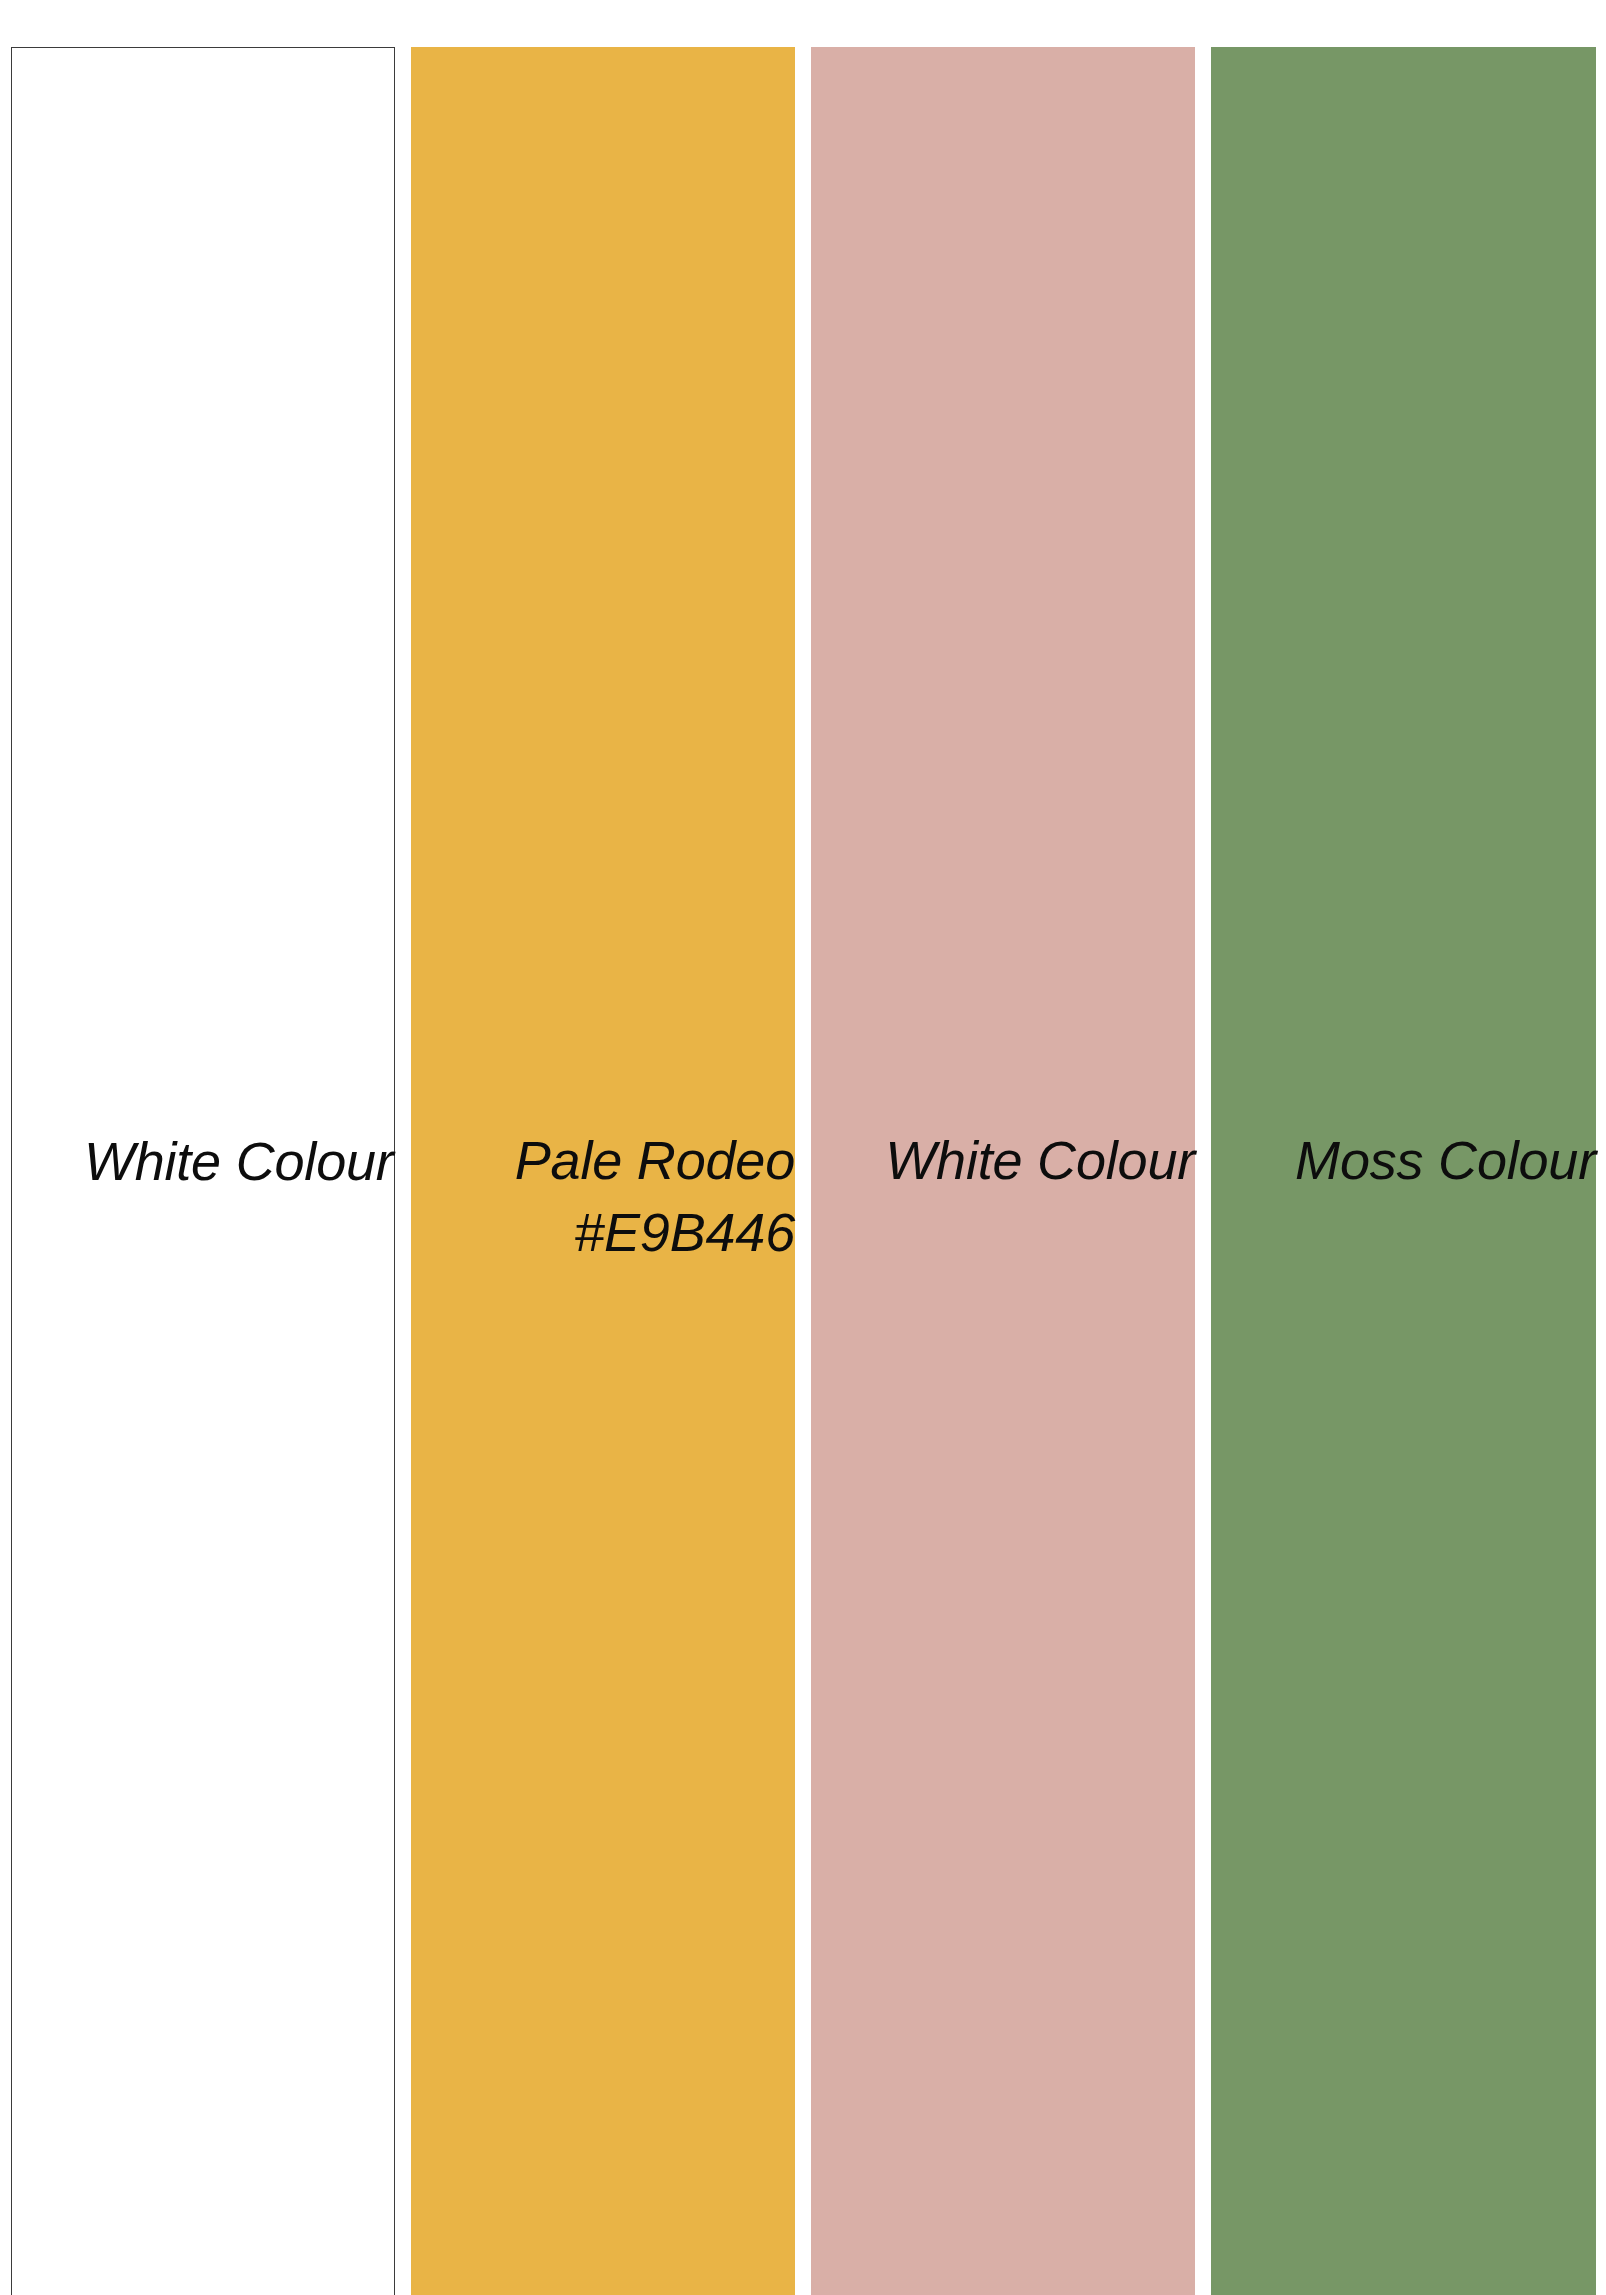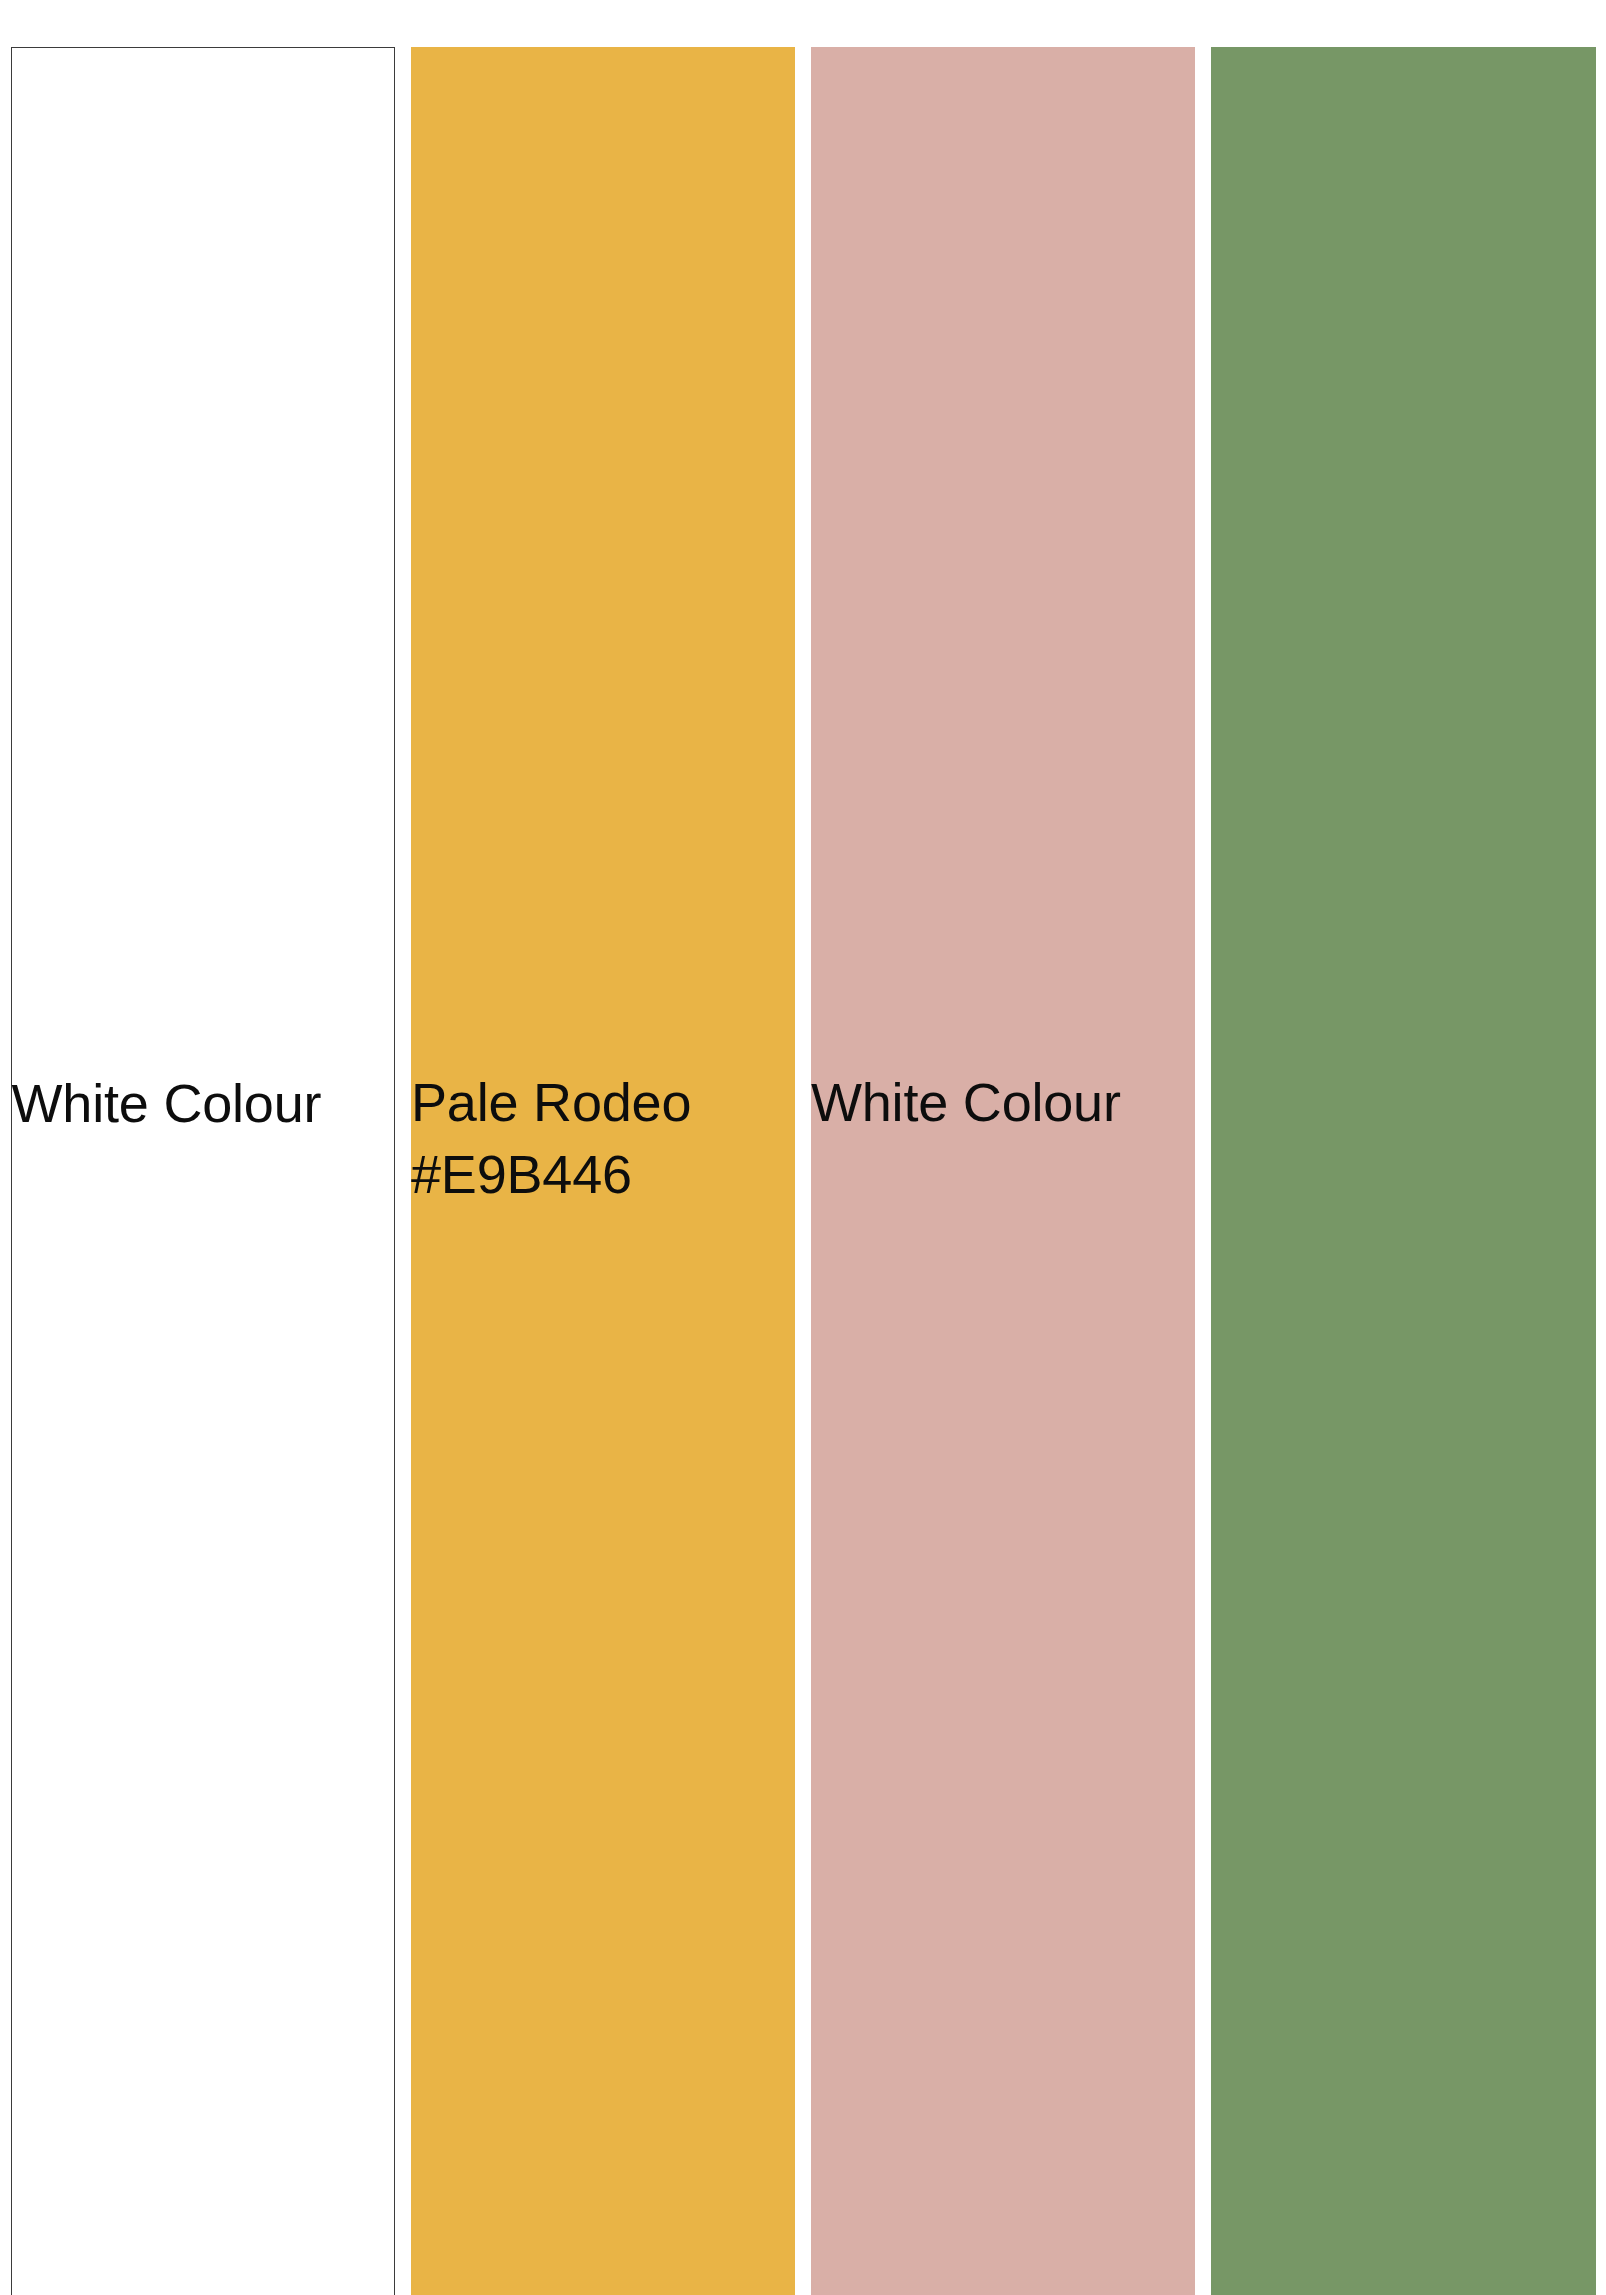--- a/index.html
+++ b/index.html
@@ -40,26 +40,27 @@
   .swatch-3 { left: 811px; width: 384px; }
   .swatch-4 { left: 1211px; width: 385px; }
 
   
   .swatch-1 { border: 1.4px solid #3b3b3b; }
 
   .swatch-labels {
     position: absolute;
     left: 0;
     right: 0;
-    top: 1026px;             
-    text-align: left;
+    top: 1084px;             
+    text-align: right;
     line-height: 1.08;
     color: #0d0d0d;
     pointer-events: none;
     user-select: none;
+    font-style: italic;
   }
 
   .colour-name,
   .colour-hex {
     display: block;
     font-family: "Liberation Sans", sans-serif;
     font-size: 54px;
     font-weight: 400;
     letter-spacing: -0.2px;
     white-space: nowrap;
@@ -88,17 +89,18 @@
   </div>
 
   <div class="swatch swatch-3" style="background: rgb(217, 175, 167);">
     <div class="swatch-labels" style="color: rgb(13, 13, 13);">
       <span class="colour-name">White Colour</span>
     </div>
   </div>
 
   <div class="swatch swatch-4" style="background: rgb(119, 151, 102);">
     <div class="swatch-labels" style="color: rgb(13, 13, 13);">
+      <span class="colour-name">Moss Colour</span>
     </div>
   </div>
 
 </div>
 
 
 </body></html>

